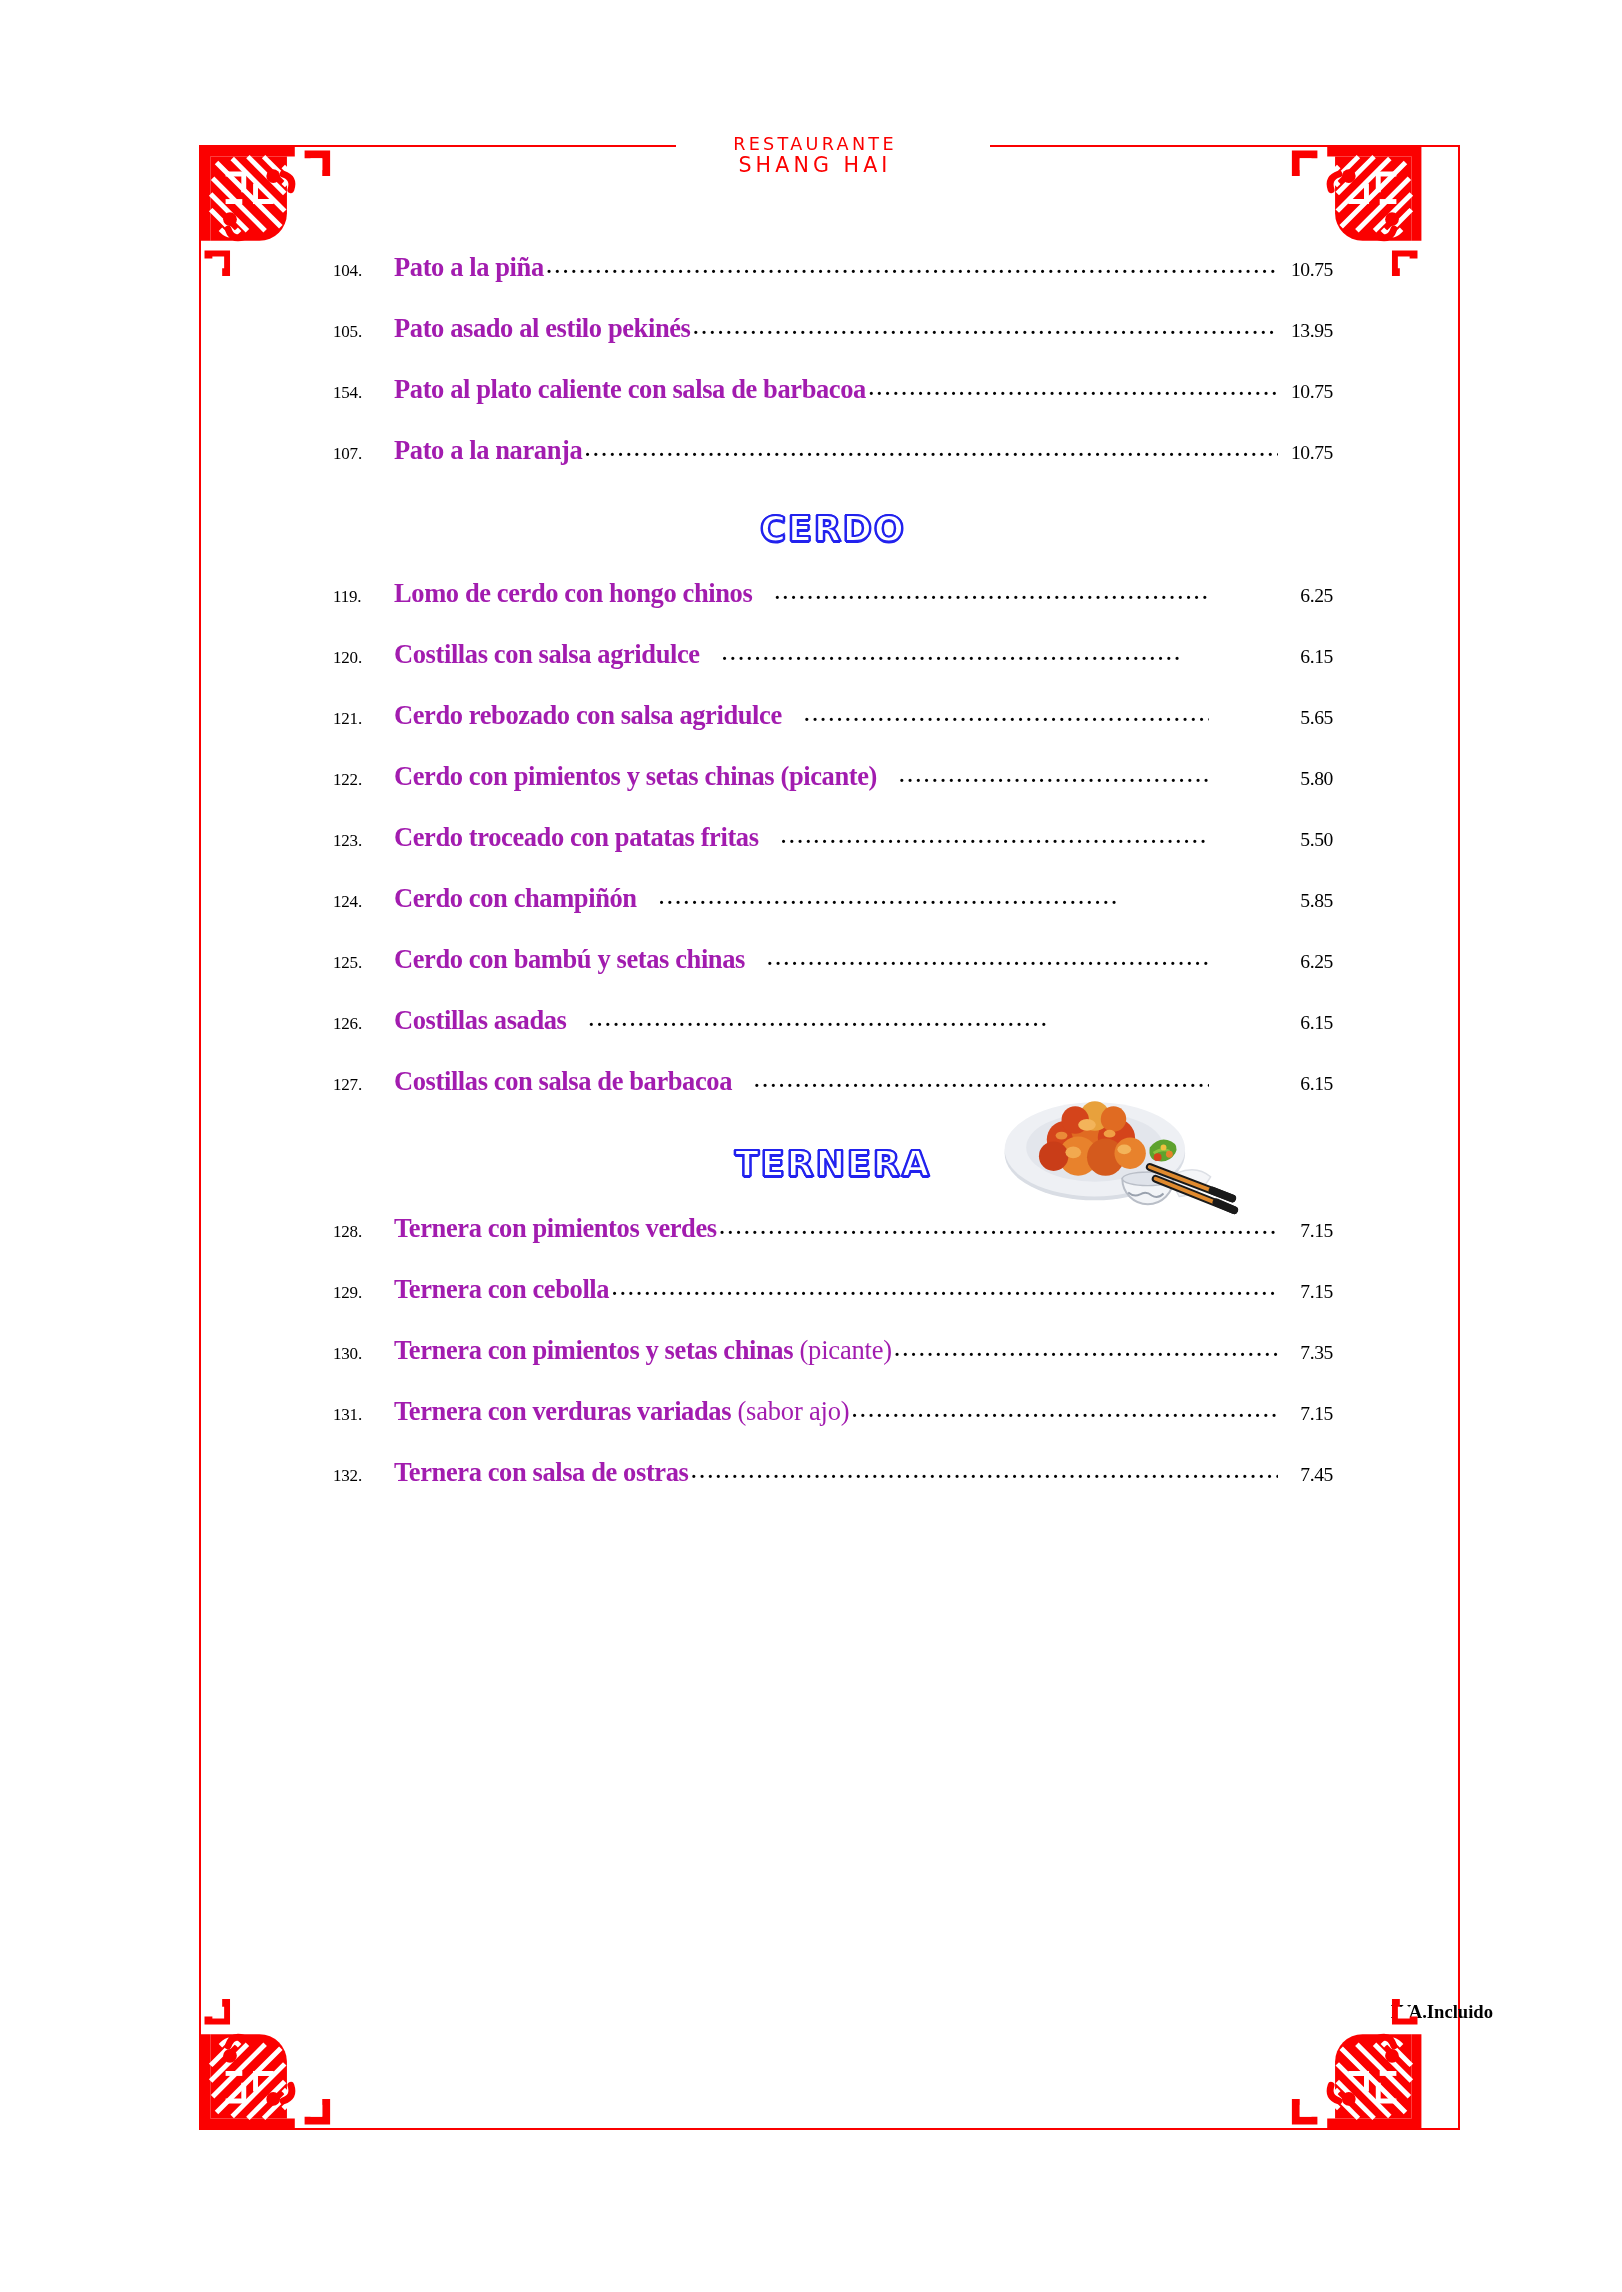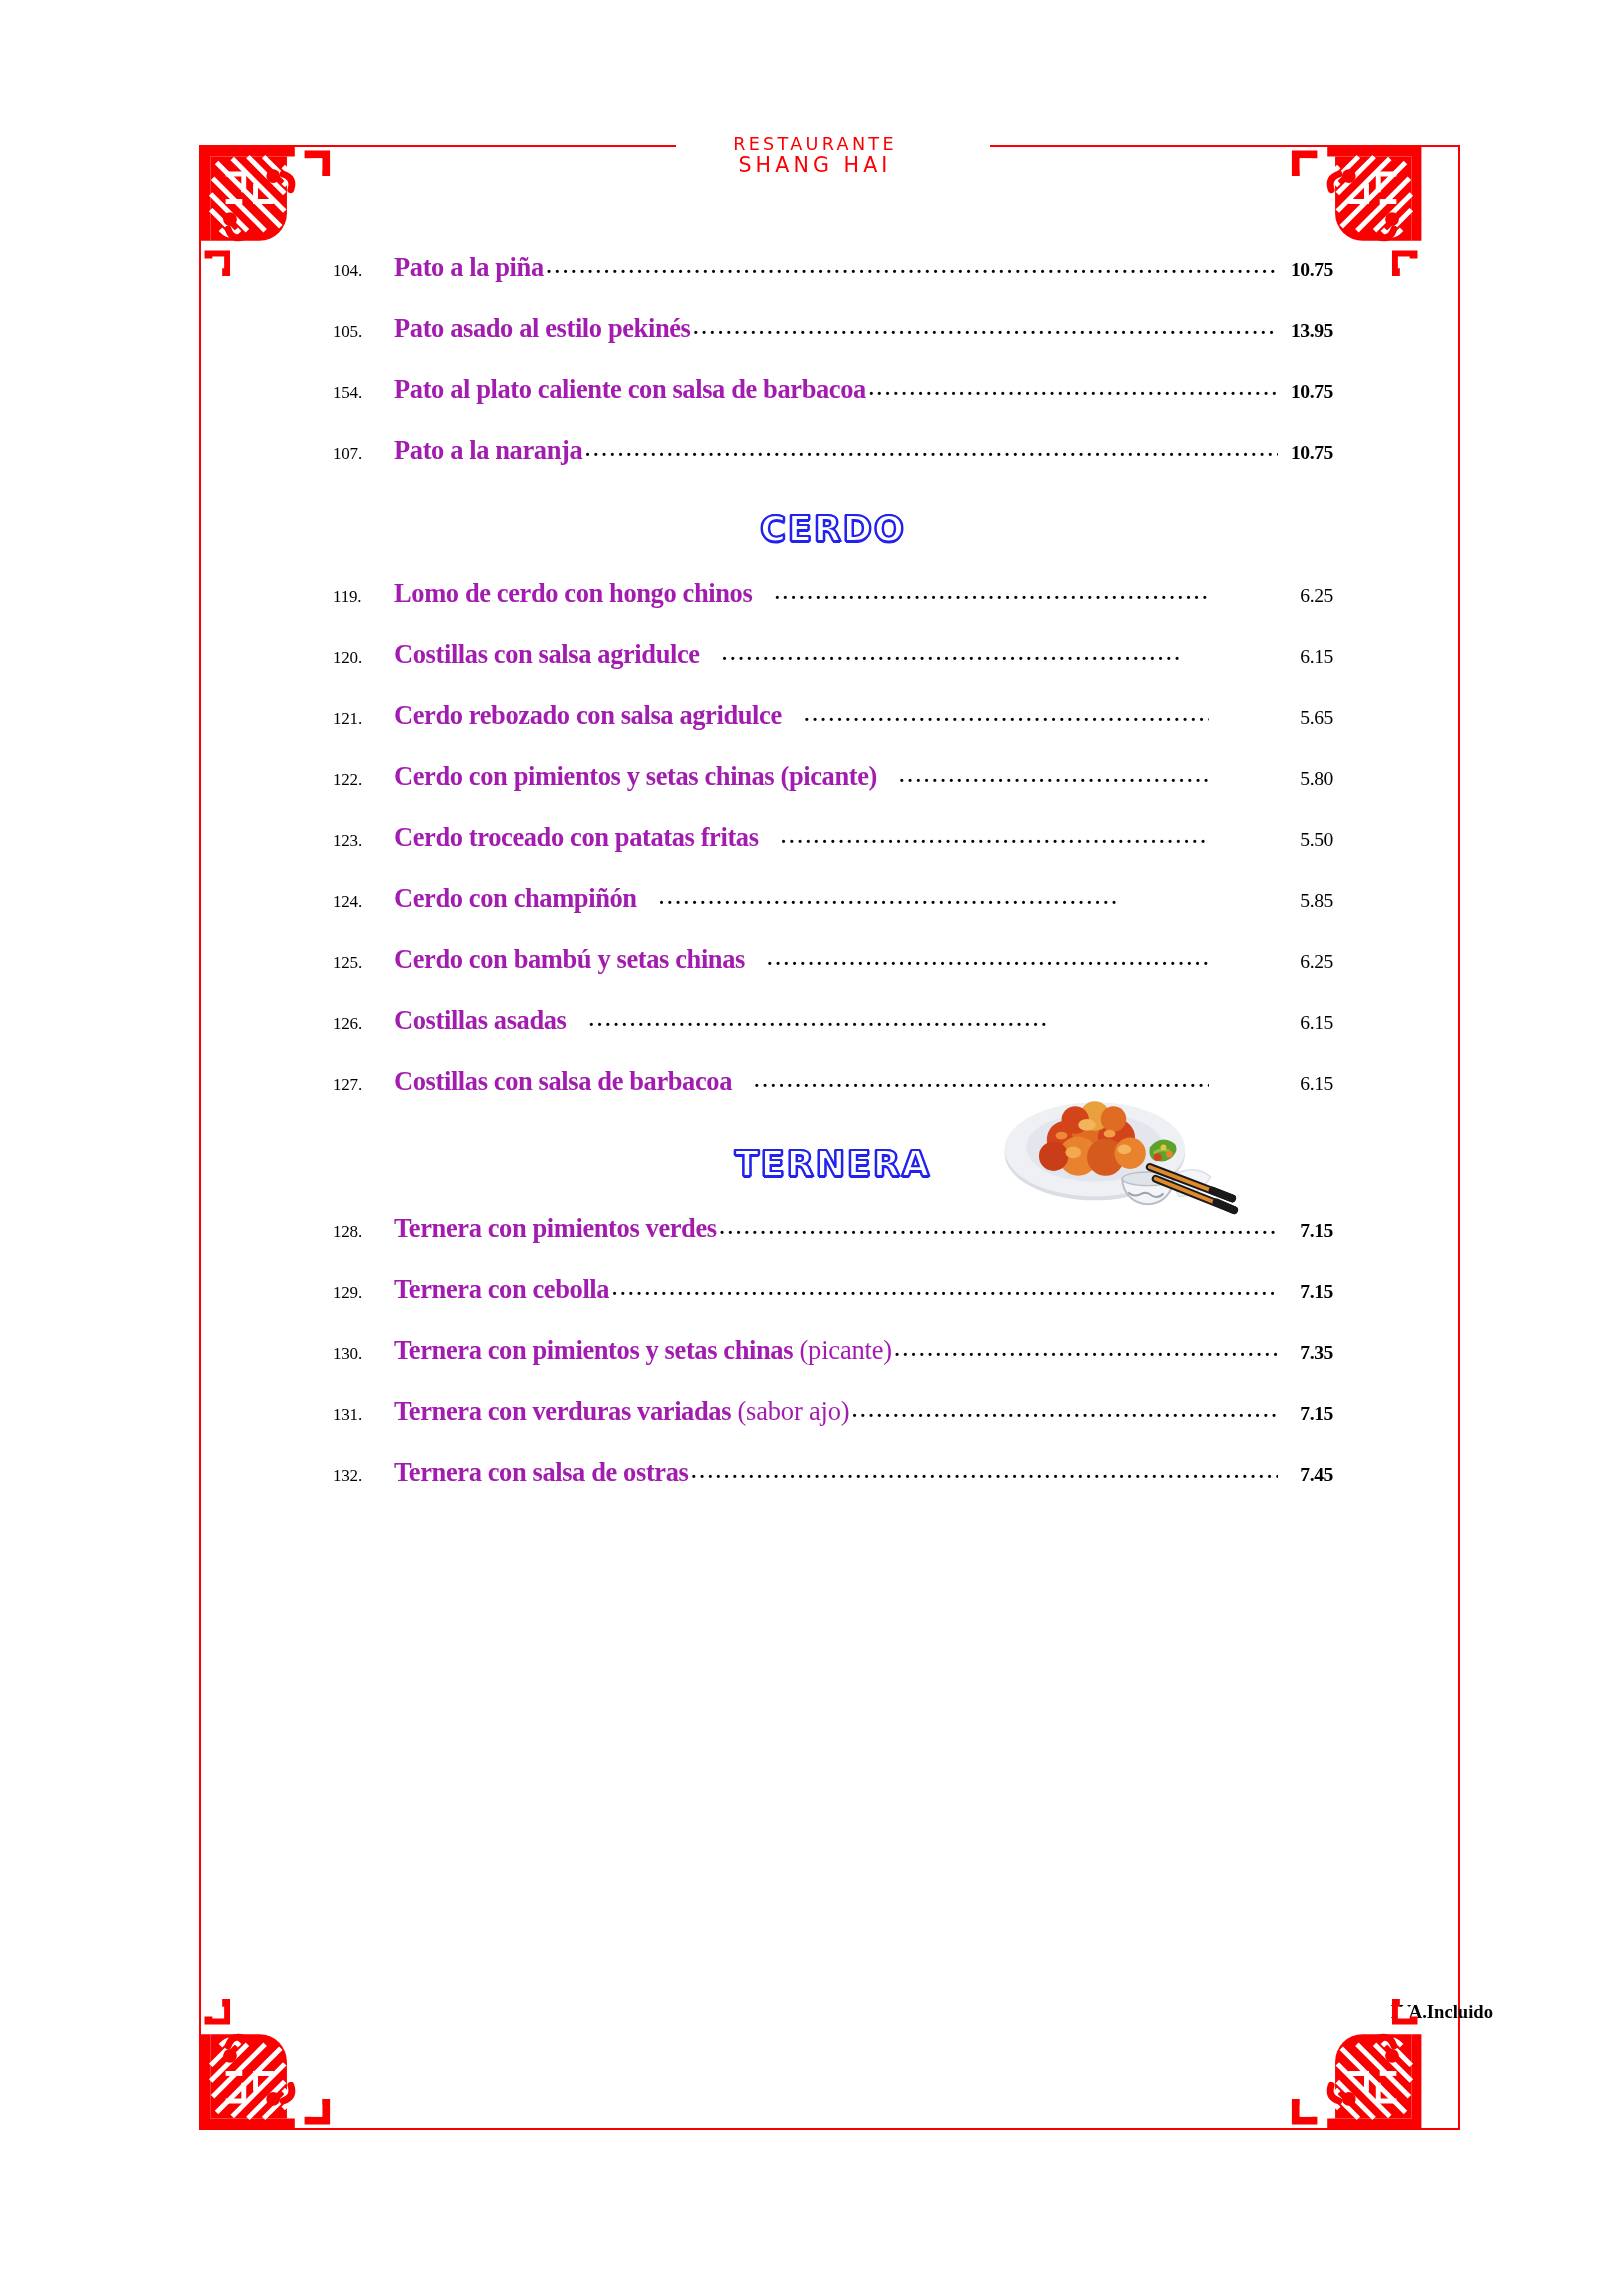--- a/index.html
+++ b/index.html
@@ -134,21 +134,21 @@
     top: -2.9px;
   }
   .price {
     flex: 0 0 auto;
     font-size: 19.6px;
     color: #000;
     letter-spacing: -0.4px;
     text-align: right;
   }
   
-  .row.tight .price { width: 55px; font-weight: bold; }
+  .row.tight .price { width: 55px; }
   .row.tight .lead  { margin-right: 0; }
   
   .row.gap .price { width: 116px; }
   .row.gap .lead  { margin-left: 21.6px; margin-right: 7.8px; max-width: 461px; flex: 0 1 auto; }
   .row.gap .spacer { flex: 1 1 auto; }
 
   #footer-note {
     position: absolute;
     right: 129px;
     top: 2001px;

